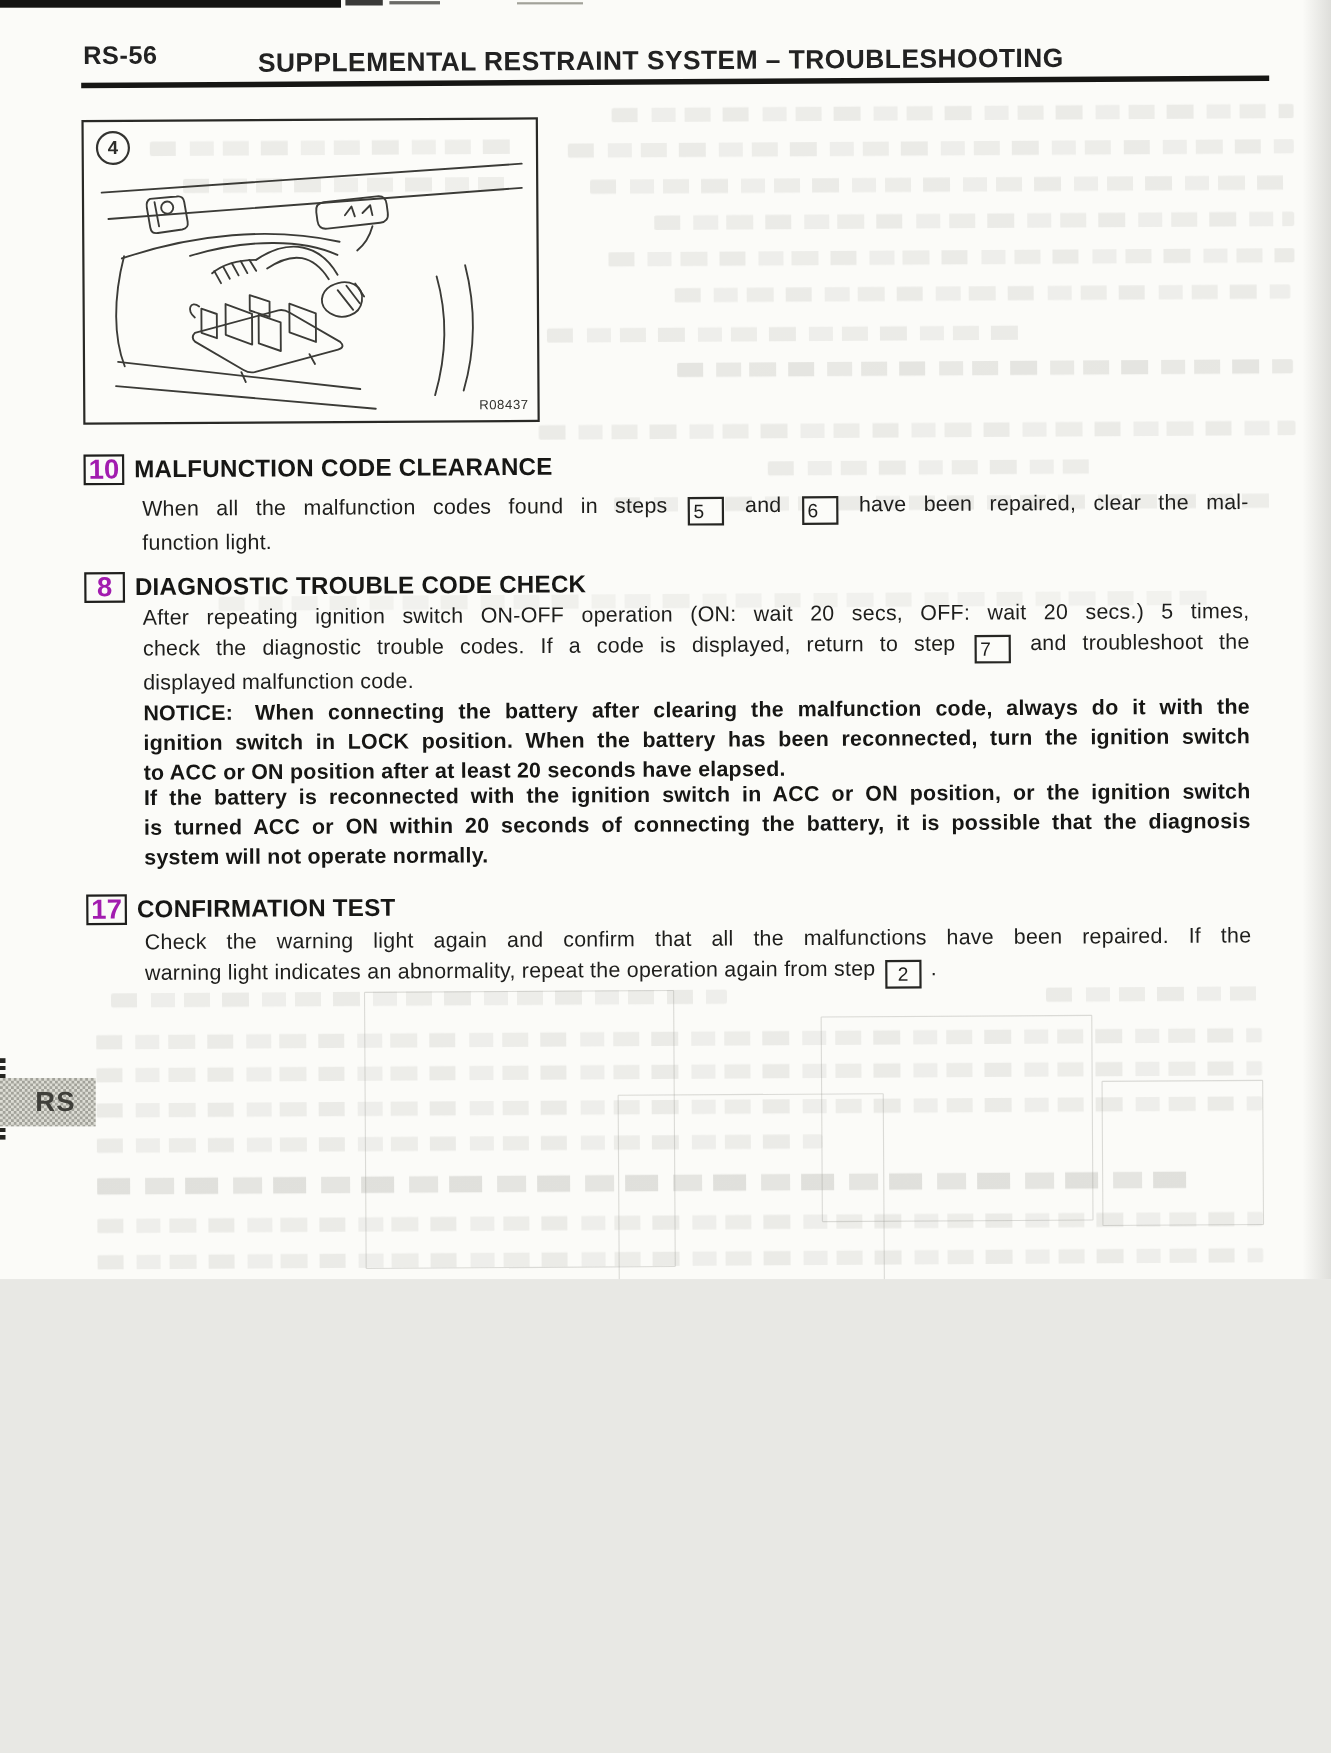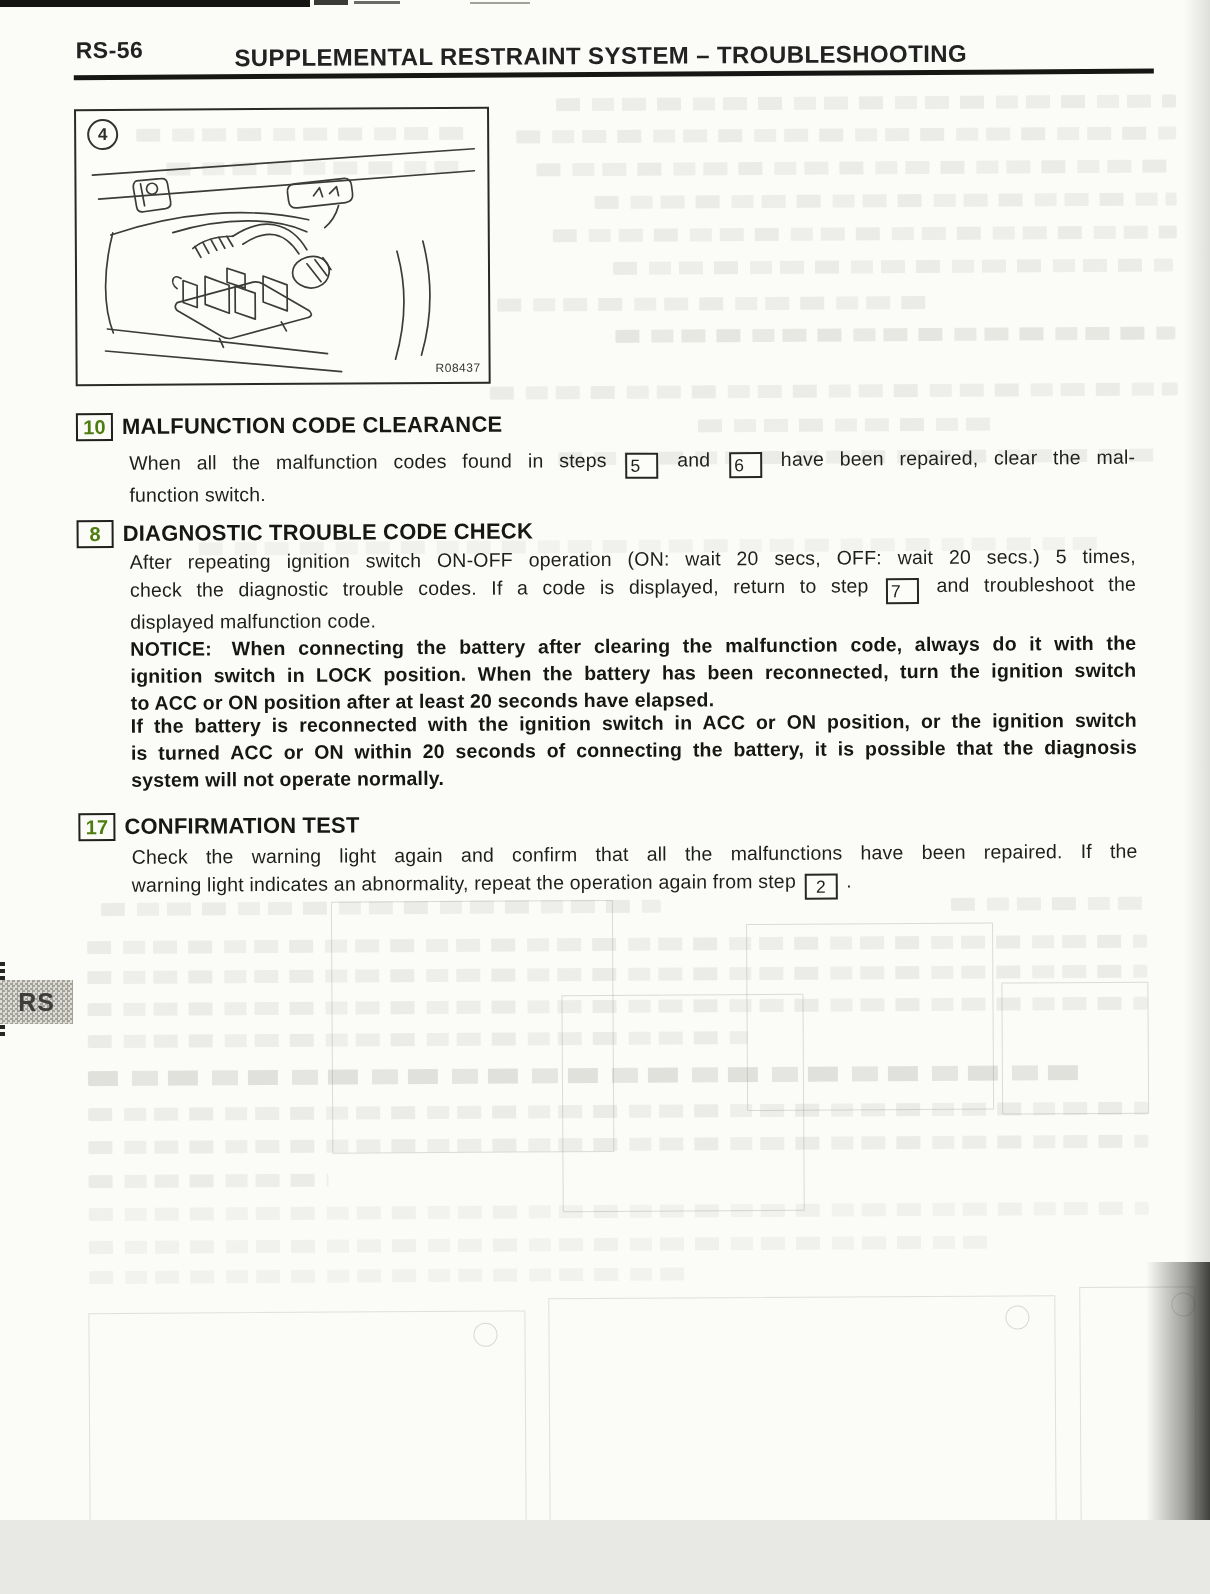--- a/index.html
+++ b/index.html
@@ -1,17 +1,17 @@
 <!DOCTYPE html>
 <html><head>
 <meta charset="utf-8">
 <style>
   html,body{margin:0;padding:0;background:#e8e8e4;}
   .page{
-    position:relative; width:1210px; height:1520px;
+    position:relative; width:1210px; height:1163px;
     background:#fbfbf8; overflow:hidden;
     font-family:"Liberation Sans", sans-serif;
     color:#1c1c1a;
   }
   .skew{position:absolute;inset:0;transform:rotate(-0.35deg);transform-origin:600px 760px;}
 
   
   .scanbar{position:absolute;background:#141412;}
   .right-shade{position:absolute;top:0;right:0;width:26px;height:100%;
     background:linear-gradient(90deg, rgba(120,120,114,0) 0%, rgba(120,120,114,.22) 100%);}
@@ -33,38 +33,38 @@
   .figure-callout{position:absolute;left:11px;top:8px;width:27px;height:27px;border:2px solid #333330;
     border-radius:50%;display:flex;align-items:center;justify-content:center;
     font-size:17px;font-weight:bold;color:#2c2c29;}
   .figure-ref{position:absolute;right:8px;bottom:7px;font-size:12px;color:#33332f;letter-spacing:.5px;}
   .figure-svg{position:absolute;inset:0;}
 
   
   .sec-row{position:absolute;left:78px;display:flex;align-items:center;gap:9px;}
   .num-box{min-width:37px;height:27px;box-sizing:border-box;border:2.5px solid #1f1f1d;
     display:flex;align-items:center;justify-content:center;
-    font-size:20px;font-weight:bold;color:#4d7c0f;padding:12px 2px;}
+    font-size:25px;font-weight:bold;color:#a21caf;padding:12px 2px;}
   .sec-heading{font-size:22px;font-weight:bold;letter-spacing:.2px;color:#171715;}
 
   .para{position:absolute;left:131px;width:1006px;font-size:19.5px;line-height:27.5px;letter-spacing:.2px;color:#1e1e1c;}
   .para.bold{font-weight:bold;color:#161614;}
   .tline{white-space:normal;}
   .tline.jl{text-align:justify;text-align-last:justify;}
   .stepbox{display:inline-block;box-sizing:border-box;min-width:33px;height:26px;line-height:22px;
     border:2px solid #262623;text-align:center;font-size:17.5px;padding:0 3px;margin:0 3px;
     vertical-align:-5px;font-weight:normal;background:#fcfcf9;}
 
   
   .rs-tab{position:absolute;left:0;top:980px;width:73px;height:44px;
     background:repeating-conic-gradient(#a2a29a 0% 25%, #dddDD5 0% 50%);
     background:repeating-conic-gradient(#a2a29a 0% 25%, #ddddd5 0% 50%);
     background-size:5px 5px;
     display:flex;align-items:center;justify-content:center;
-    font-size:25px;font-weight:bold;color:#3f3f3a;letter-spacing:1px;}
+    font-size:25px;font-weight:bold;color:#3f3f3a;letter-spacing:1px;padding-left:14px;}
 
   
   .bleed-row{position:absolute;height:13px;border-radius:2px;filter:blur(.7px);opacity:.42;
     background:repeating-linear-gradient(90deg, rgba(150,150,142,.6) 0 24px, transparent 24px 36px,
       rgba(150,150,142,.5) 36px 58px, transparent 58px 66px, rgba(150,150,142,.55) 66px 90px, transparent 90px 101px);}
   .bleed-row.faint{opacity:.25;}
   .bleed-row.bold{opacity:.5;height:15px;
     background:repeating-linear-gradient(90deg, rgba(128,128,120,.65) 0 30px, transparent 30px 44px,
       rgba(128,128,120,.55) 44px 70px, transparent 70px 80px);}
   .bleed-box{position:absolute;border:1px solid rgba(150,150,143,.32);border-radius:1px;}
@@ -142,21 +142,21 @@
       <div class="figure-callout">4</div>
       <span class="figure-ref">R08437</span>
     </div>
 
     <div class="sec-row" style="top:410px;">
       <span class="num-box">10</span>
       <span class="sec-heading">MALFUNCTION CODE CLEARANCE</span>
     </div>
     <div class="para" style="top:447px;">
         <div class="tline jl"><span>When all the malfunction codes found in steps </span><span class="stepbox">5</span><span> and </span><span class="stepbox">6</span><span> have been repaired, clear the mal-</span></div>
-        <div class="tline"><span>function switch.</span></div>
+        <div class="tline"><span>function light.</span></div>
       </div>
 
     <div class="sec-row" style="top:517px;">
       <span class="num-box">8</span>
       <span class="sec-heading">DIAGNOSTIC TROUBLE CODE CHECK</span>
     </div>
     <div class="para" style="top:546px;">
         <div class="tline jl"><span>After repeating ignition switch ON-OFF operation (ON: wait 20 secs, OFF: wait 20 secs.) 5 times,</span></div>
         <div class="tline jl"><span>check the diagnostic trouble codes. If a code is displayed, return to step </span><span class="stepbox">7</span><span> and troubleshoot the</span></div>
         <div class="tline"><span>displayed malfunction code.</span></div>

